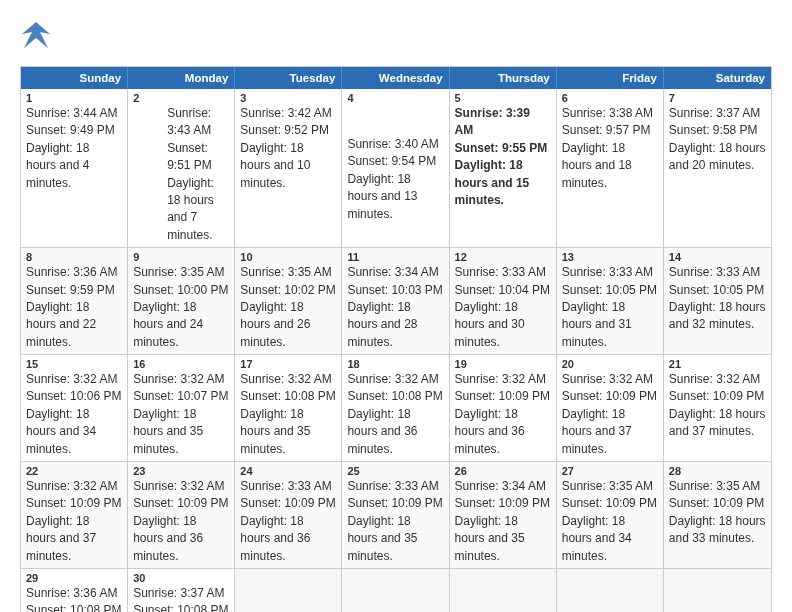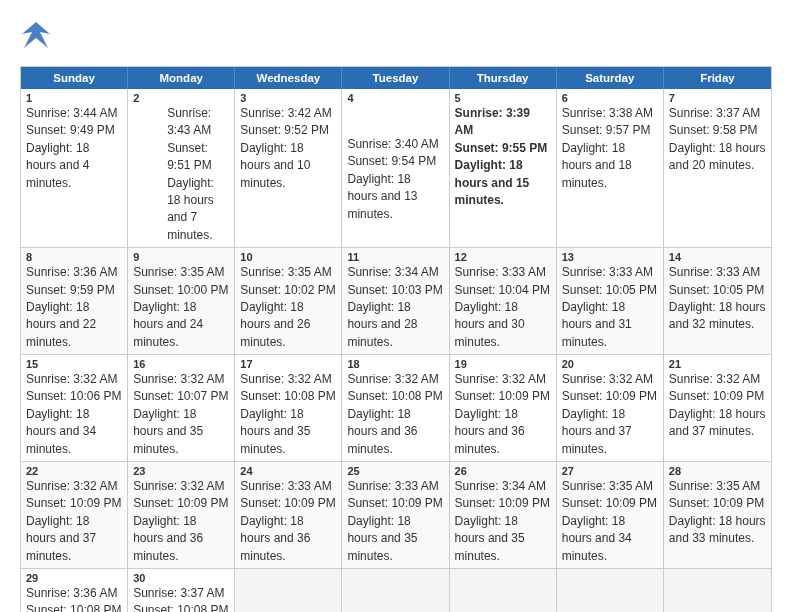--- a/index.html
+++ b/index.html
@@ -56,21 +56,21 @@
       display: grid;
       grid-template-columns: repeat(7, 1fr);
       background: #2a6db5;
     }
     .cal-header-cell {
       color: #fff;
       font-size: 11.5px;
       font-weight: bold;
       padding: 5px 6px;
       border-right: 1px solid #4a8dd5;
-      text-align: center;
+      text-align: right;
     }
     .cal-header-cell:last-child { border-right: none; }
     .cal-body {
       flex: 1;
       display: flex;
       flex-direction: column;
     }
     .cal-row {
       display: grid;
       grid-template-columns: repeat(7, 1fr);
@@ -122,25 +122,25 @@
       <div class="title-month"></div>
       <div class="title-location"></div>
     </div>
   </div>
 
   <div class="calendar">
     <div class="cal-header-row">
 
     <div class="cal-header-cell">Sunday</div>
         <div class="cal-header-cell">Monday</div>
+        <div class="cal-header-cell">Tuesday</div>
         <div class="cal-header-cell">Wednesday</div>
-        <div class="cal-header-cell">Tuesday</div>
         <div class="cal-header-cell">Thursday</div>
+        <div class="cal-header-cell">Friday</div>
         <div class="cal-header-cell">Saturday</div>
-        <div class="cal-header-cell">Friday</div>
       </div>
     <div class="cal-body">
 
     <div class="cal-row">
           <div class="cal-cell">
             <span class="day-num">1</span>
             <div class="day-info" style="white-space: pre-line;">Sunrise: 3:44 AM
 Sunset: 9:49 PM
 Daylight: 18 hours and 4 minutes.</div>
           </div>

